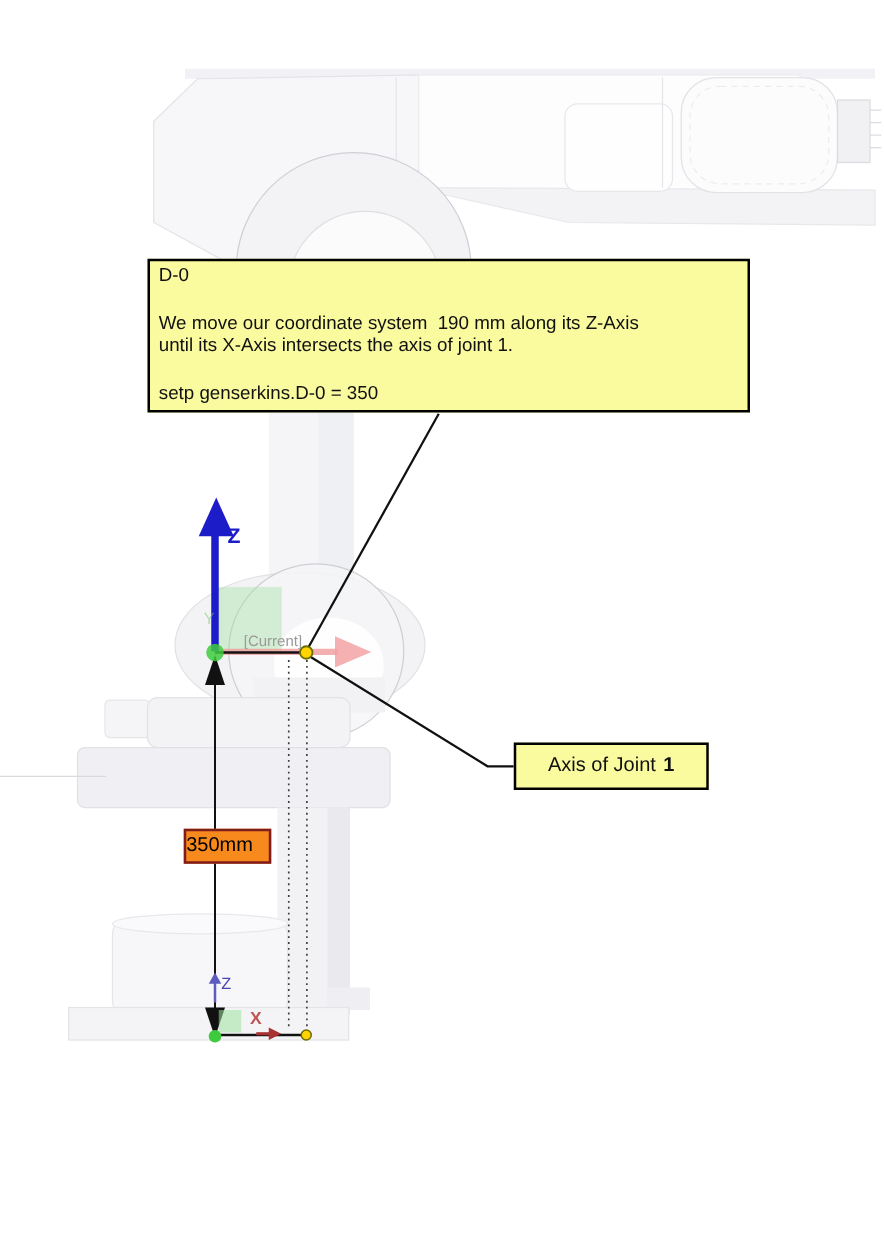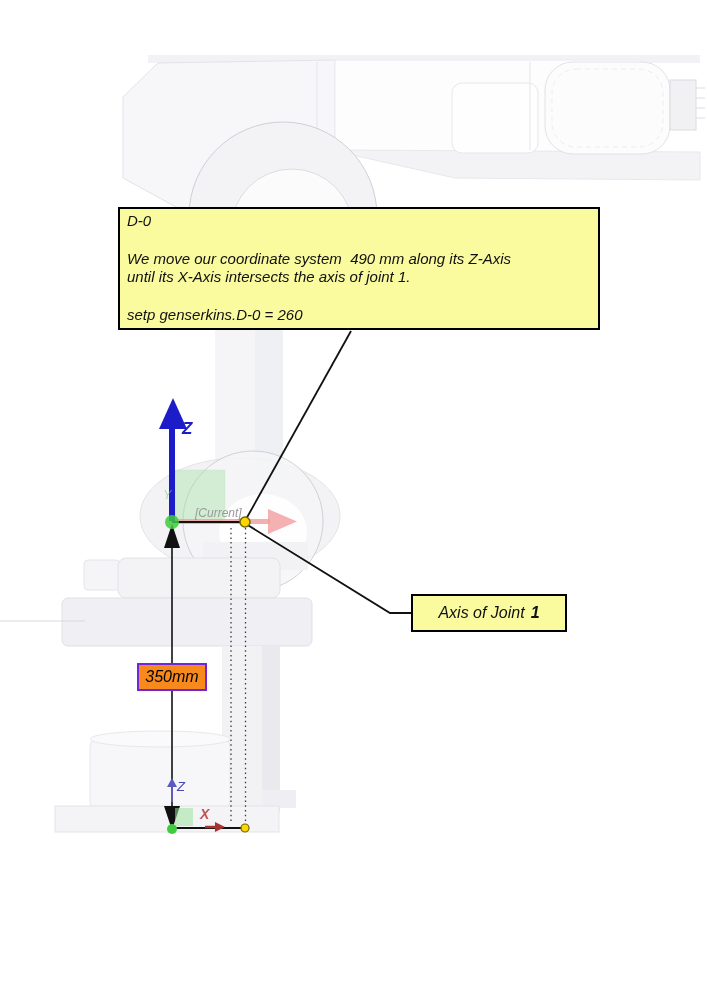--- a/index.html
+++ b/index.html
@@ -1,17 +1,17 @@
 <!DOCTYPE html>
 <html><head>
 <meta charset="utf-8">
 <style>
   html,body{margin:0;padding:0;background:#ffffff;}
   body{font-family:"Liberation Sans", sans-serif;}
-  #stage{position:relative;width:707px;height:1000px;background:#ffffff;overflow:hidden;font-style:italic;}
+  #stage{position:relative;width:707px;height:1000px;background:#ffffff;overflow:hidden;}
   #scene{position:absolute;left:0;top:0;z-index:1;}
   .overlay{position:absolute;z-index:2;}
 
   .note-box{
     left:118px;top:207px;width:482px;height:123px;
     box-sizing:border-box;border:2px solid #000;
     background:#FAFA9E;color:#111;
     padding:3px 7px;font-size:15px;line-height:18px;
   }
   .note-box p{margin:0;white-space:pre-wrap;}
@@ -21,24 +21,24 @@
   .joint-label{
     left:411px;top:594px;width:156px;height:38px;
     box-sizing:border-box;border:2px solid #000;
     background:#FAFA9E;color:#111;
     display:flex;align-items:center;justify-content:center;
     font-size:16px;white-space:pre;
   }
   .joint-label .num{font-weight:bold;margin-left:6px;}
 
   .dim-label{
-    left:137px;top:663px;width:70px;height:28px;
-    box-sizing:border-box;border:2px solid #6d28d9;
+    left:147px;top:663px;width:70px;height:28px;
+    box-sizing:border-box;border:2px solid #7f1d1d;
     background:#F8891D;color:#000;
-    display:flex;align-items:center;justify-content:center;
+    display:flex;align-items:center;
     font-size:16px;
   }
 
   .current-label{left:195px;top:506px;font-size:12px;color:#9a9a9a;text-align:center;}
   .topz-label{left:182px;top:419px;font-size:17px;font-weight:bold;color:#1C1CC8;}
   .topy-label{left:163px;top:487px;font-size:13px;color:#7cc77c;opacity:.55;}
   .botz-label{left:177px;top:779px;font-size:13px;color:#4848B4;}
   .botx-label{left:200px;top:806px;font-size:14px;font-weight:600;color:#C05555;}
 </style>
 </head>
@@ -113,23 +113,23 @@
       <polygon points="172,778 167,787 177,787" fill="#5B5BC0"></polygon>
       <line x1="205" y1="827" x2="216" y2="827" stroke="#A83232" stroke-width="2.5"></line>
       <polygon points="225,827 215,822 215,832" fill="#A83232"></polygon>
       <circle cx="172" cy="829" r="5" fill="#3ECB3E"></circle>
       <circle cx="245" cy="828" r="4" stroke="#6b6b00" stroke-width="1.2" fill="#FFD400"></circle>
     </g>
   </svg>
 
   <div class="overlay note-box">
     <p class="note-title">D-0</p>
-    <p>We move our coordinate system  490 mm along its Z-Axis</p>
+    <p>We move our coordinate system  190 mm along its Z-Axis</p>
     <p>until its X-Axis intersects the axis of joint 1.</p>
-    <p class="note-cmd">setp genserkins.D-0 = 260</p>
+    <p class="note-cmd">setp genserkins.D-0 = 350</p>
   </div>
 
   <div class="overlay joint-label">
     <span>Axis of Joint</span>
     <span class="num">1</span>
   </div>
 
   <div class="overlay dim-label">
     <span>350mm</span>
   </div>

